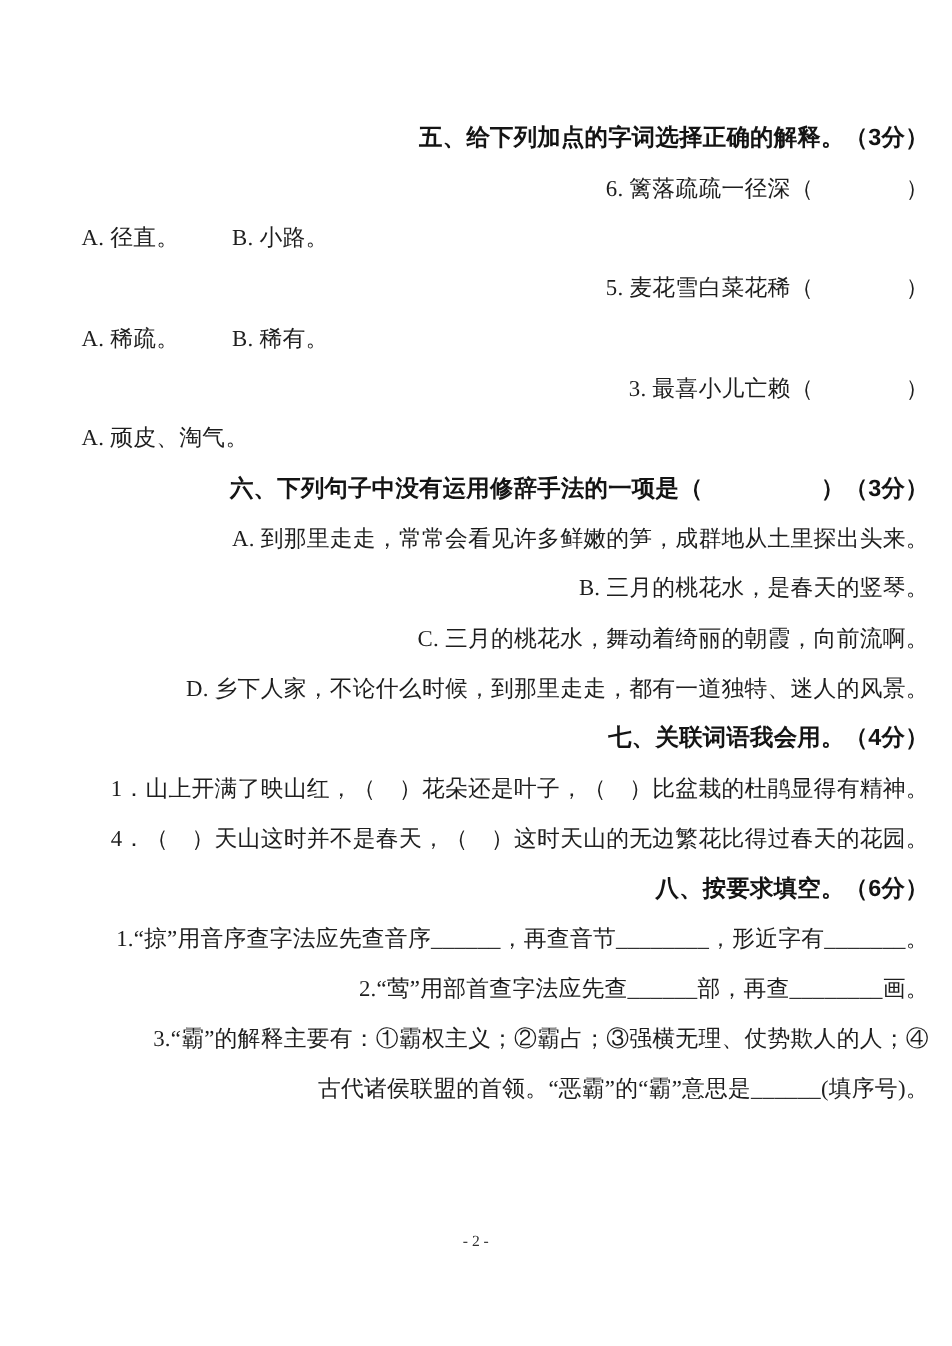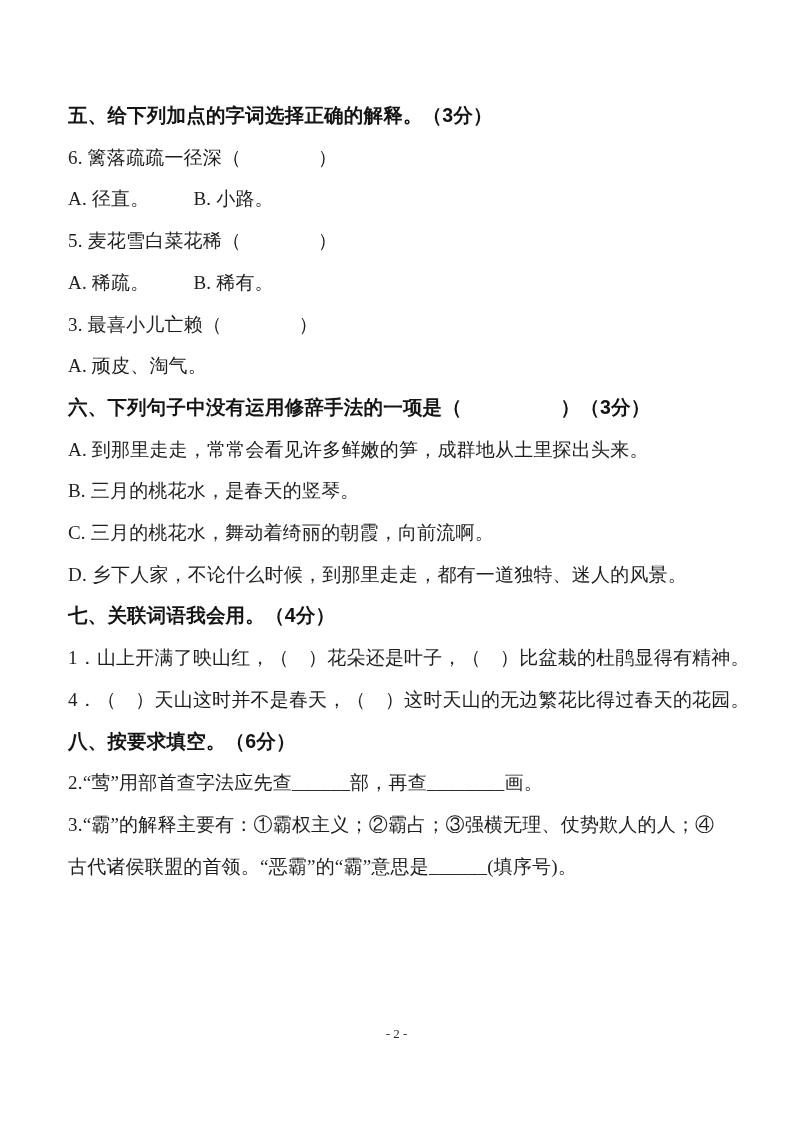--- a/index.html
+++ b/index.html
@@ -14,20 +14,21 @@
     background: #ffffff;
     overflow: hidden;
     color: #1e1e1e;
     font-family: "Liberation Serif", "DejaVu Serif", serif;
   }
   .content {
     position: absolute;
     left: 68px;
     top: 95px;
     width: 706px;
+    text-align: right;
   }
   .line {
     font-size: 19px;
     line-height: 41.7px;
     white-space: nowrap;
     letter-spacing: 0.2px;
   }
   .heading {
     font-family: "Liberation Sans", "DejaVu Sans", sans-serif;
     font-weight: 700;
@@ -78,20 +79,21 @@
     <div class="line">A. 到那里走走，常常会看见许多鲜嫩的笋，成群地从土里探出头来。</div>
     <div class="line">B. 三月的桃花水，是春天的竖琴。</div>
     <div class="line">C. 三月的桃花水，舞动着绮丽的朝霞，向前流啊。</div>
     <div class="line">D. 乡下人家，不论什么时候，到那里走走，都有一道独特、迷人的风景。</div>
 
     <div class="line heading">七、关联词语我会用。（4分）</div>
     <div class="line">1．山上开满了映山红，（　）花朵还是叶子，（　）比盆栽的杜鹃显得有精神。</div>
     <div class="line">4．（　）天山这时并不是春天，（　）这时天山的无边繁花比得过春天的花园。</div>
 
     <div class="line heading">八、按要求填空。（6分）</div>
+    <div class="line">1.“掠”用音序查字法应先查音序______，再查音节________，形近字有_______。</div>
     <div class="line">2.“莺”用部首查字法应先查______部，再查________画。</div>
     <div class="line">3.“霸”的解释主要有：①霸权主义；②霸占；③强横无理、仗势欺人的人；④</div>
     <div class="line">古代诸侯联盟的首领。“恶霸”的“霸”意思是______(填序号)。</div>
 
   </div>
 
   <div class="footer">- 2 -</div>
 </div>
 
 </body></html>

